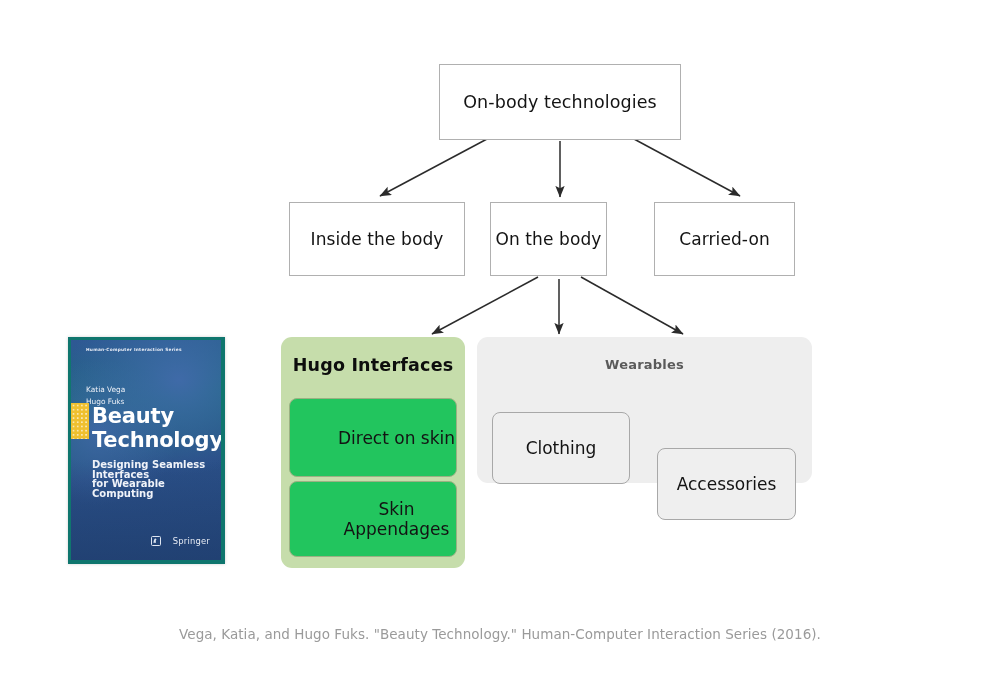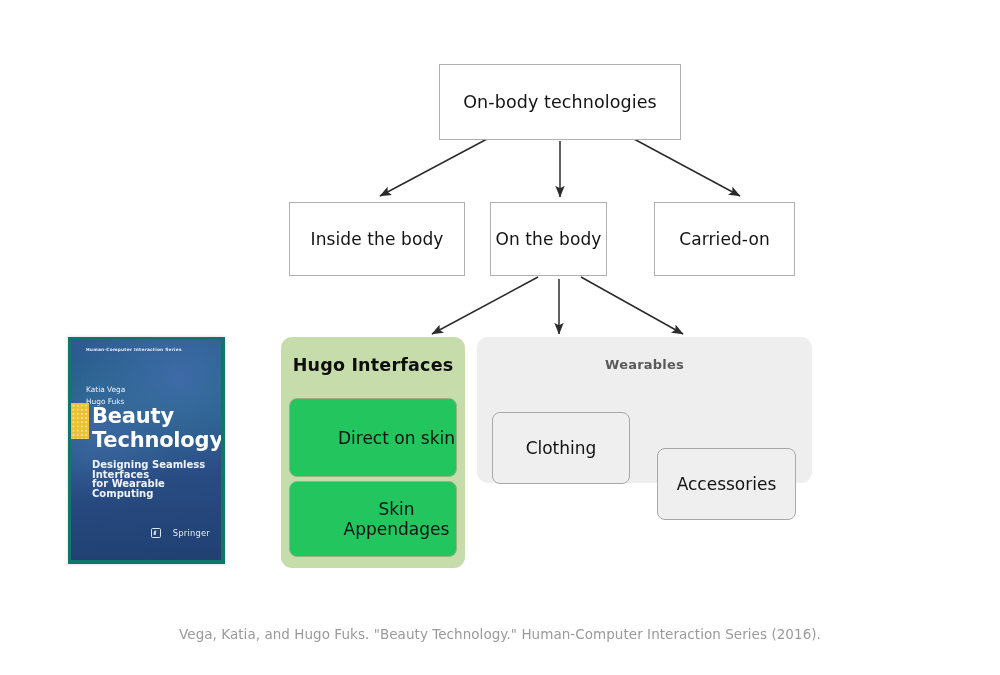--- a/index.html
+++ b/index.html
@@ -151,21 +151,21 @@
     position: absolute;
     left: 21px; top: 120px;
     font-size: 10px;
     line-height: 9.5px;
     font-weight: bold;
     color: #f0f3f9;
     z-index: 3;
   }
   .bk-springer {
     position: absolute;
-    right: 11px; bottom: 22px;
+    right: 11px; bottom: 14px;
     display: flex;
     align-items: center;
     gap: 12px;
     z-index: 3;
     text-align: center;
   }
   .bk-springer-mark {
     width: 8px; height: 8px;
     border: 0.8px solid #dfe6f1;
     border-radius: 1.5px;

